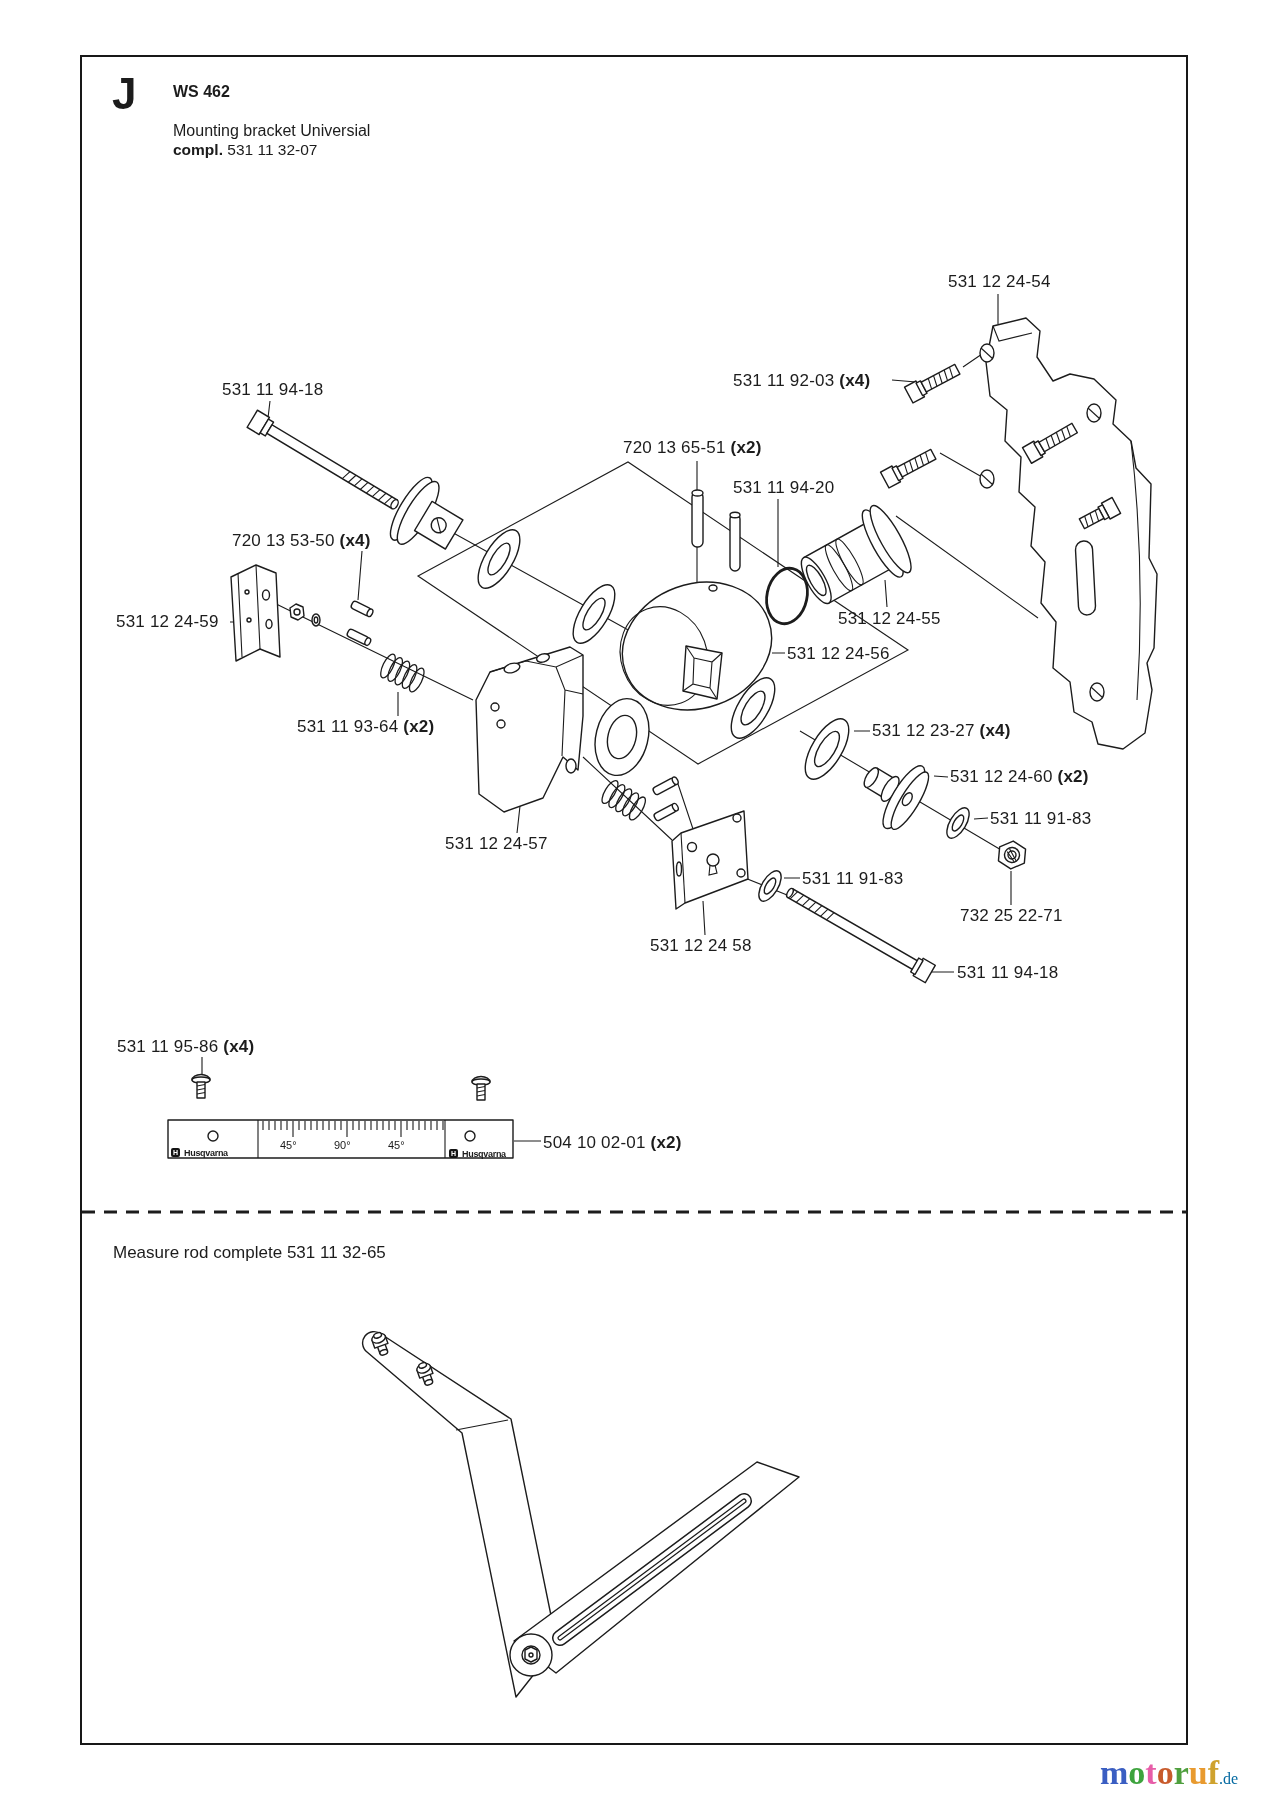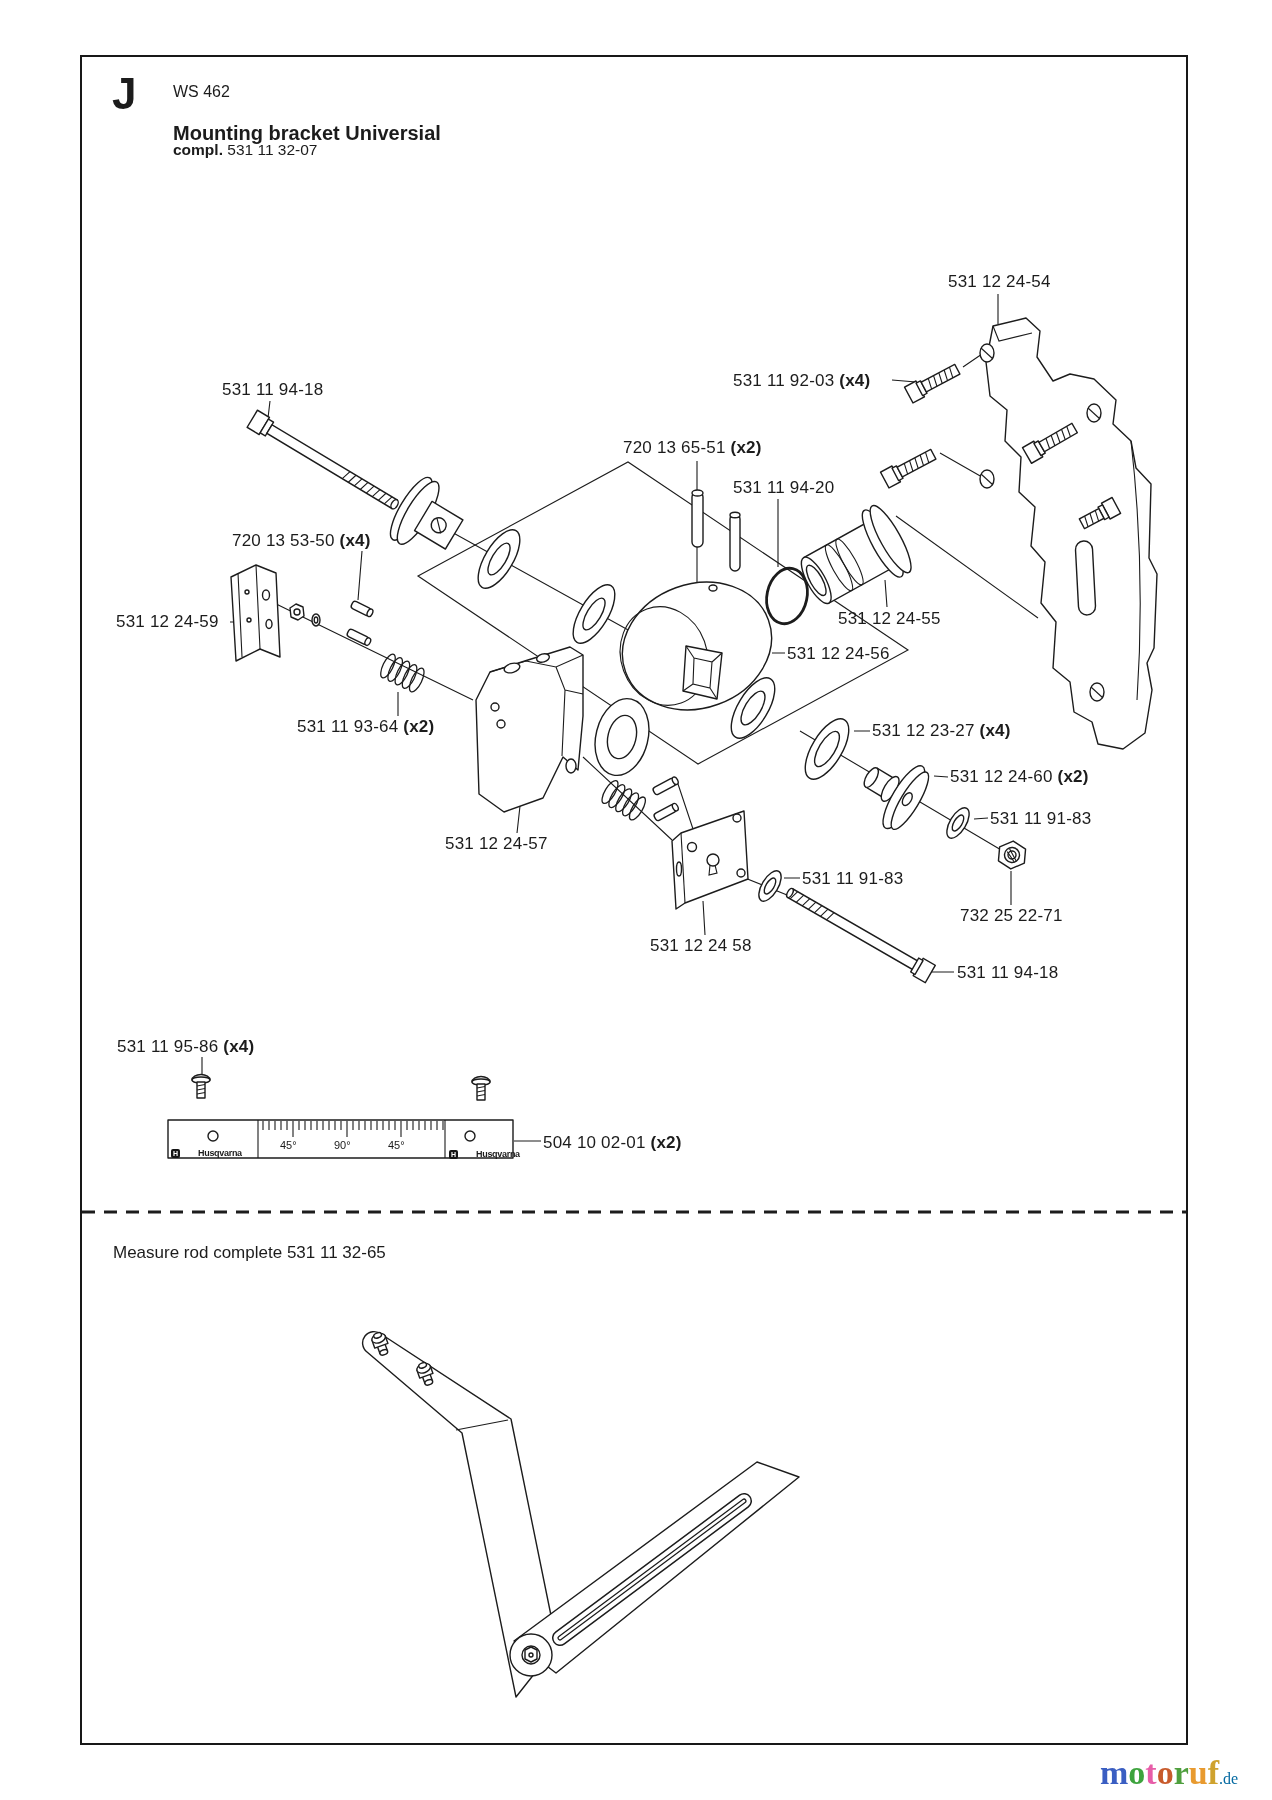--- a/index.html
+++ b/index.html
@@ -1,29 +1,29 @@
 <!DOCTYPE html>
 <html><head>
 <meta charset="utf-8">
 <style>
   html,body{margin:0;padding:0}
   body{width:1272px;height:1800px;background:#fff;position:relative;overflow:hidden;
        font-family:"Liberation Sans",sans-serif;color:#1c1c1c}
   #border-box{position:absolute;left:80px;top:55px;width:1104px;height:1686px;border:2.5px solid #181818}
   #section-letter{position:absolute;left:112px;top:72px;font-size:44px;font-weight:bold;line-height:1}
-  #model{position:absolute;left:173px;top:83px;font-size:16px;font-weight:normal}
-  #title{position:absolute;left:173px;top:122px;font-size:20px;font-weight:bold}
+  #model{position:absolute;left:173px;top:83px;font-size:16px;font-weight:bold}
+  #title{position:absolute;left:173px;top:122px;font-size:16px;font-weight:normal}
   #compl{position:absolute;left:173px;top:141px;font-size:15.5px}
   #compl b{font-weight:bold}
   .plabel{position:absolute;font-size:17px;white-space:nowrap;letter-spacing:.2px}
   .plabel b{font-weight:bold}
   #measure-title{position:absolute;left:113px;top:1243px;font-size:17px;white-space:nowrap}
   #measure-title b{font-weight:normal}
   .angle{position:absolute;font-size:11px;width:26px;text-align:left;top:1139px}
-  .husq{position:absolute;font-size:9px;font-weight:bold;letter-spacing:-.3px;display:flex;align-items:center;gap:18px}
+  .husq{position:absolute;font-size:9px;font-weight:bold;letter-spacing:-.3px;display:flex;gap:4px}
   .hicon{display:inline-block;width:9px;height:9px;background:#141414;color:#fff;font-size:7px;
          line-height:9px;text-align:center;border-radius:2px;font-weight:bold}
   svg{position:absolute;left:0;top:0}
   .p{fill:#fff;stroke:#1c1c1c;stroke-width:1.4;stroke-linejoin:round}
   .ln{fill:none;stroke:#1c1c1c;stroke-width:1.1}
   .thick{fill:none;stroke:#1c1c1c;stroke-width:2.8}
   .dash{fill:none;stroke:#1c1c1c;stroke-width:3;stroke-dasharray:13 9}
   .spr{fill:none;stroke:#1c1c1c;stroke-width:1.3}
   #watermark{position:absolute;left:1100px;top:1754px;font-family:"Liberation Serif",serif;
              font-weight:bold;font-size:34px;white-space:nowrap}

